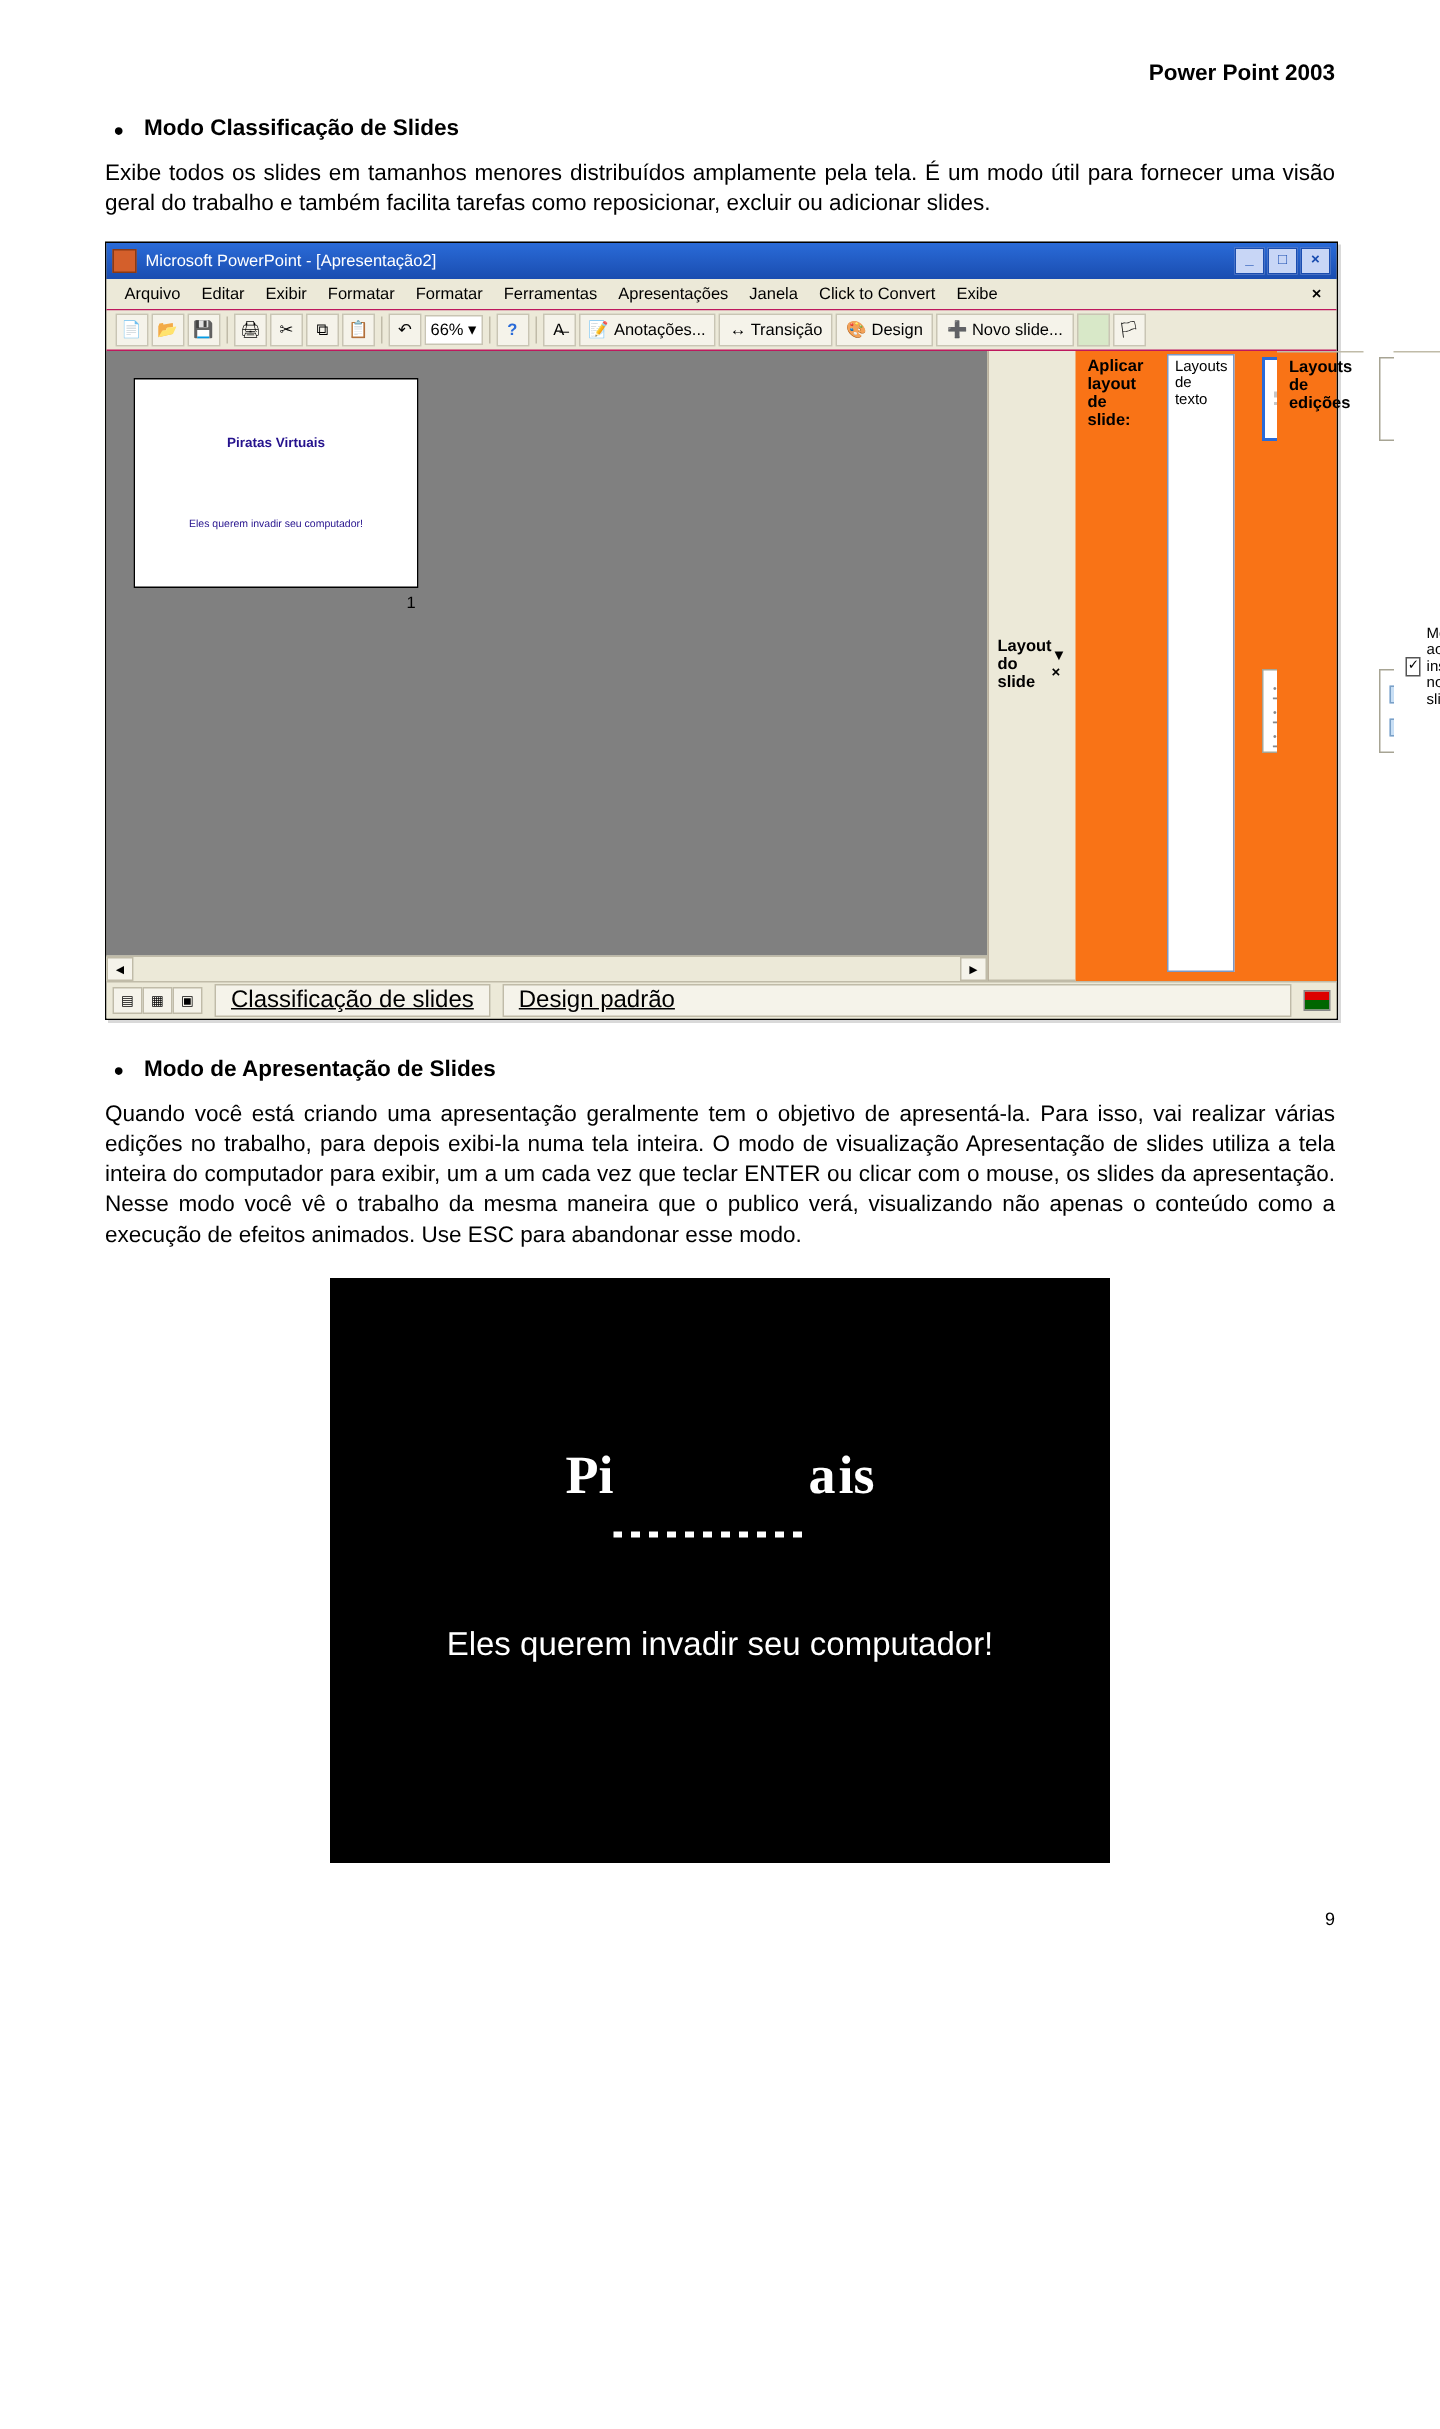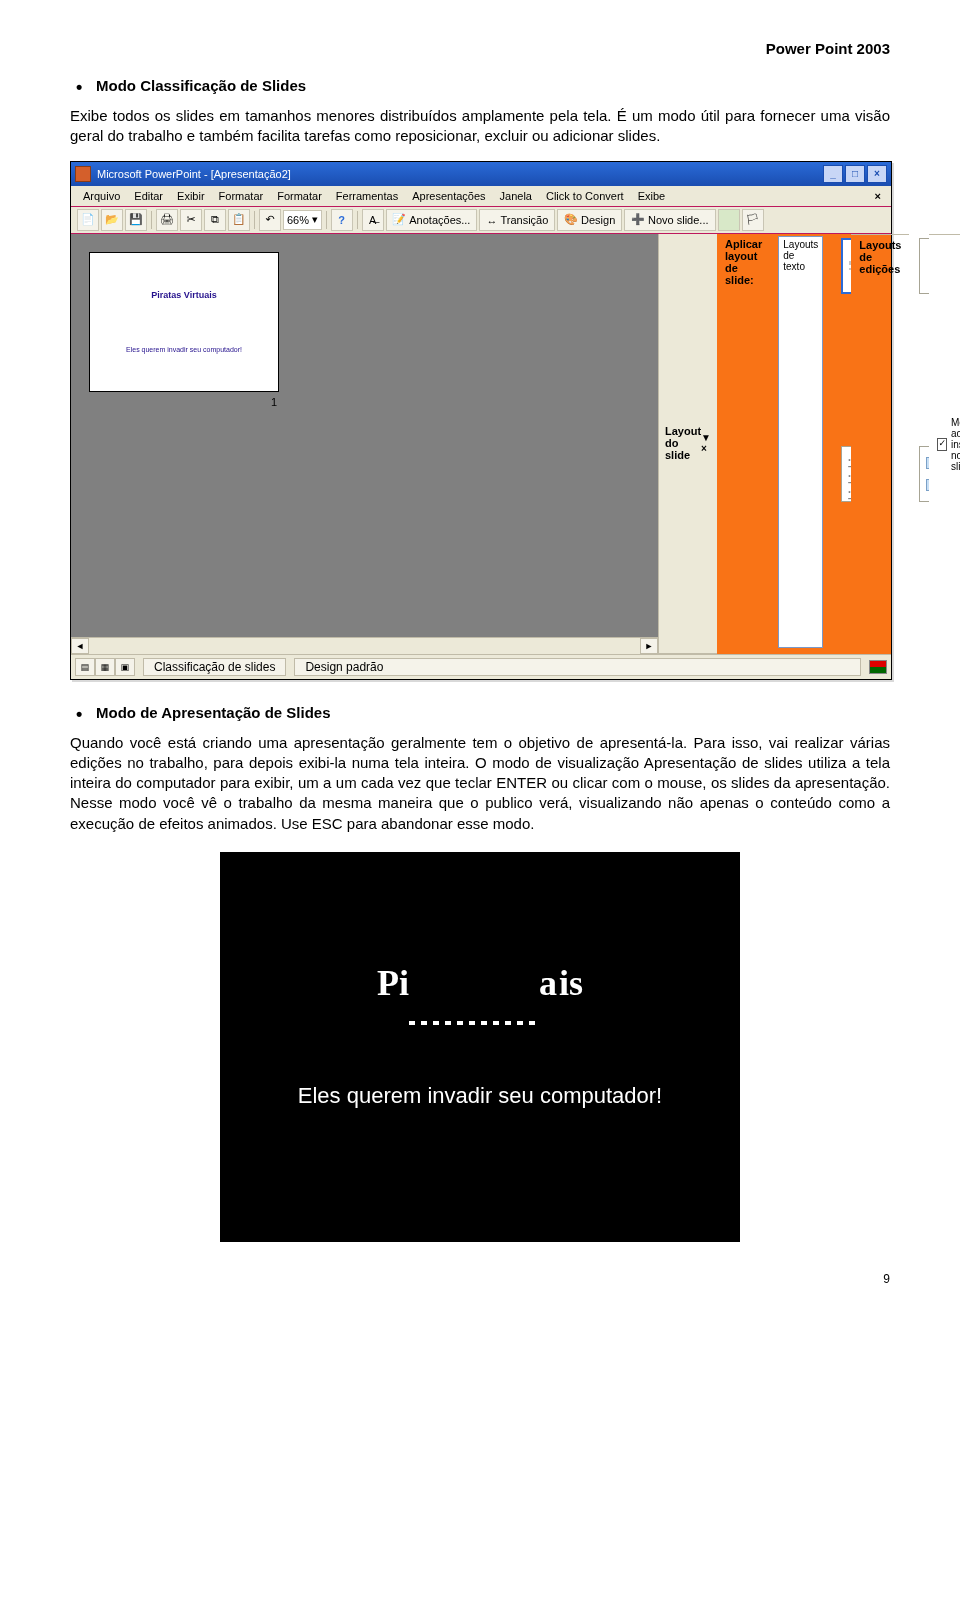--- a/index.html
+++ b/index.html
@@ -131,21 +131,21 @@
   .li-icon { width:12px; height:10px; background:#c8dff5; border:1px solid #7aa0c7;}
   .tp-section-label { padding: 4px 8px 2px 8px; font-weight: bold; border-top:1px solid #c0bba8;}
   .tp-check { padding: 4px 8px; display:flex; align-items:center; gap:4px; border-top:1px solid #c0bba8; font-size:10px;}
   .tp-check .cb {width:11px;height:11px;border:1px solid #555;background:#fff;font-size:9px;line-height:9px;text-align:center;}
   .pp-status {
     display: flex; align-items: center; padding: 2px 4px; border-top: 1px solid #c0bba8;
     background: #ece9d8; height: 20px; gap: 8px;
   }
   .pp-status .viewbtns { display:flex; gap:0;}
   .pp-status .viewbtn { width:18px; height:16px; border:1px solid #c0bba8; background:#f5f3ea; font-size:9px; display:flex;align-items:center;justify-content:center;}
-  .pp-status .cell { border:1px solid #c0bba8; padding:1px 10px; background:#f5f3ea; font-size:12px; }
+  .pp-status .cell { border:1px solid #c0bba8; padding:1px 10px; background:#f5f3ea; font-size:16px;text-decoration:underline; }
   .pp-status .cell.wide { flex:1; }
   .pp-status .flag { margin-left:auto; width:16px;height:12px;background:linear-gradient(#d00,#d00 50%,#060 50%); border:1px solid #888;}
   
   .slideshow {
     width: 520px; height: 390px; background: #000; margin: 18px auto 8px auto;
     position: relative; color: #fff; overflow: hidden;
   }
   .slideshow .title-anim {
     position: absolute; top: 110px; left: 0; right: 0; text-align: center;
     font-family: "Times New Roman", serif; font-size: 36px; font-weight: bold; color:#fff;

